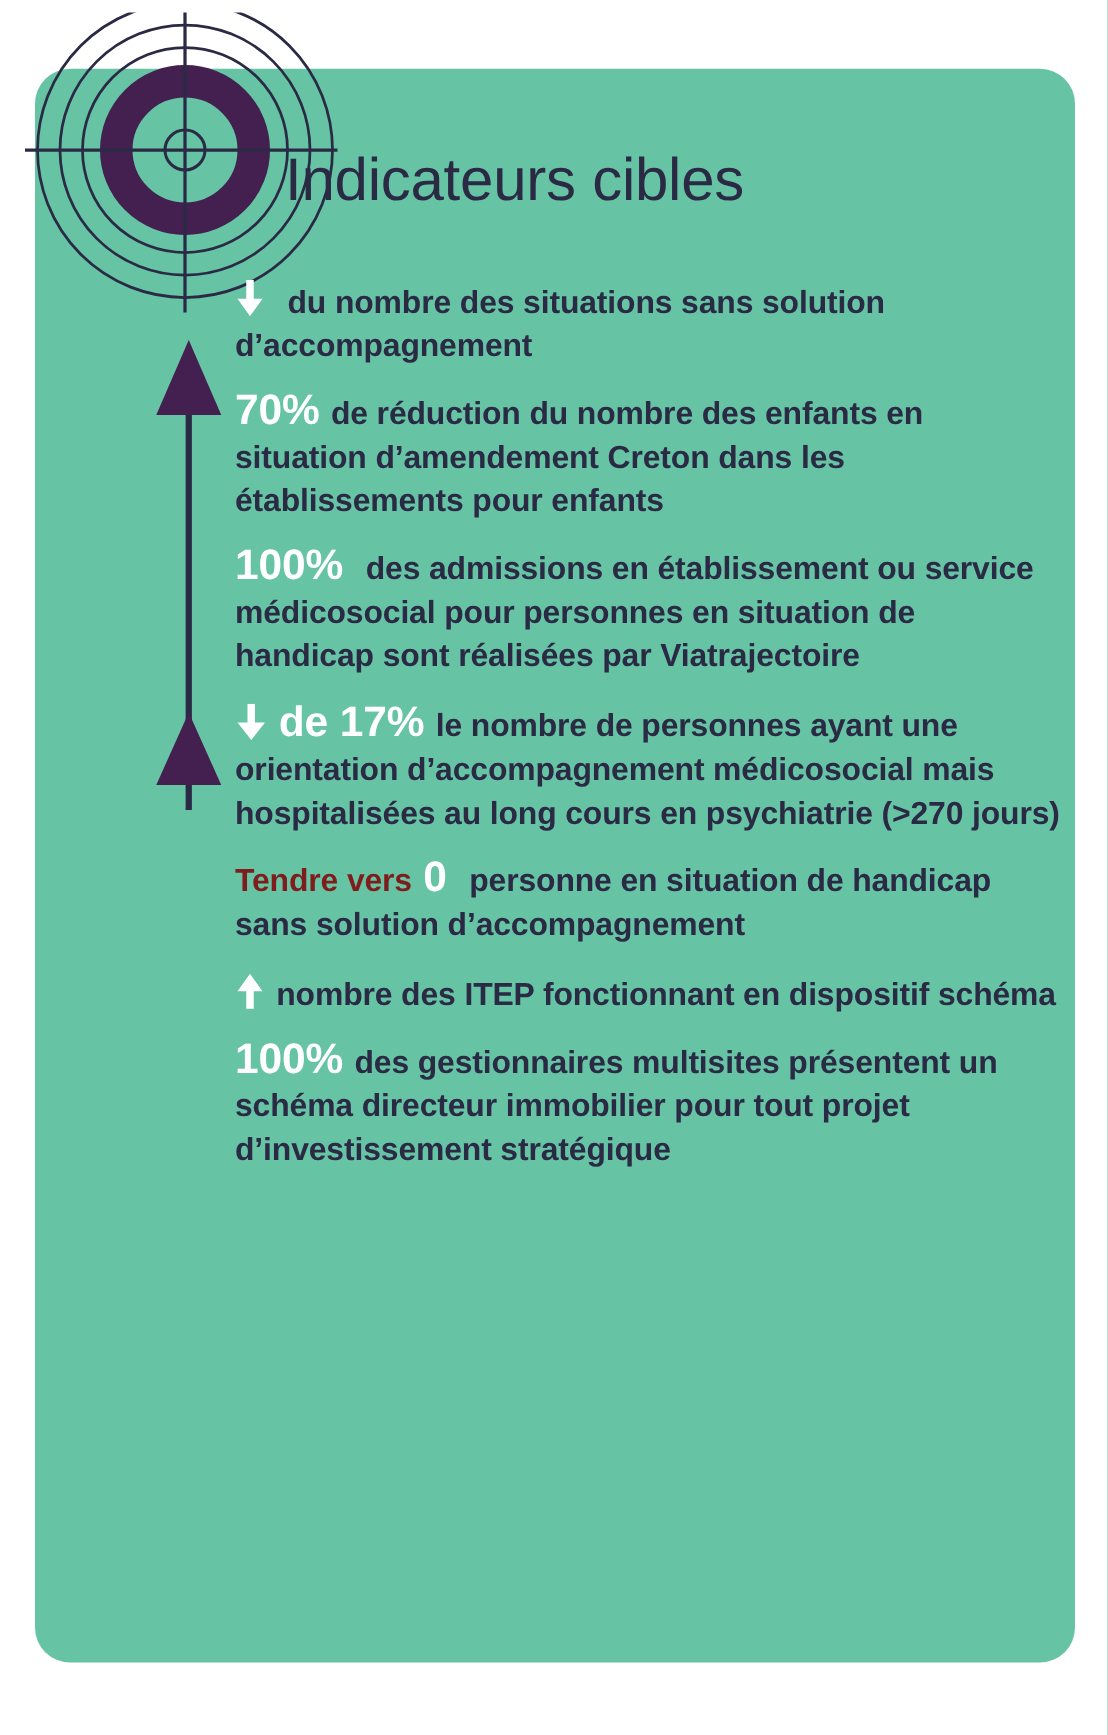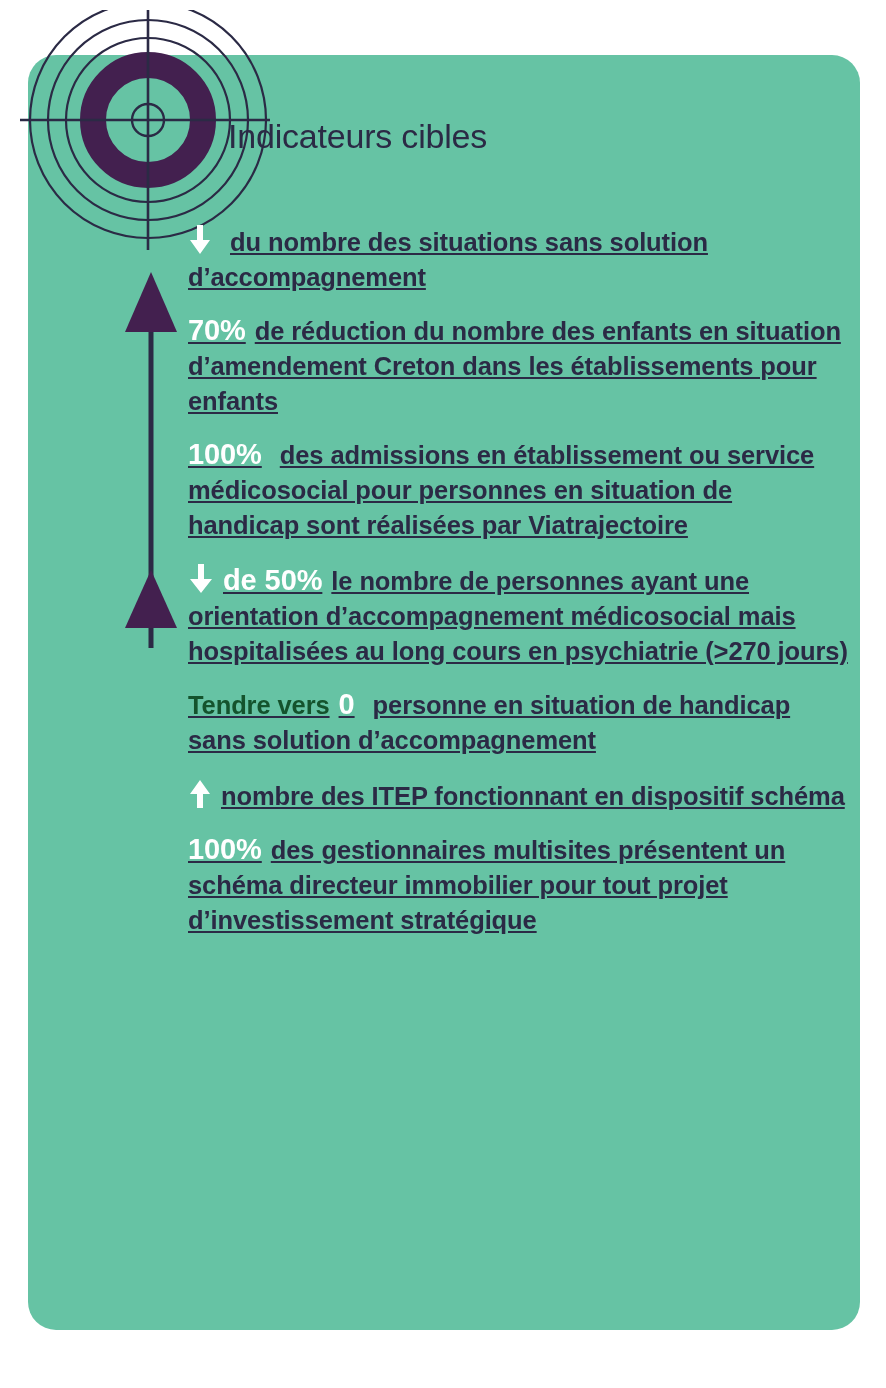--- a/index.html
+++ b/index.html
@@ -35,45 +35,44 @@
     left:92px; top:215px;
     width:62px; height:380px;
     pointer-events:none;
   }
   #axis-arrow svg{display:block;}
 
   
   #page-title{
     position:absolute;
     left:200px; top:62px;
-    font-size:34px;
+    font-size:48px;
     font-weight:400;
     color:#2b2a45;
     letter-spacing:-0.2px;
     white-space:nowrap;
   }
 
   
   #indicator-list{
     position:absolute;
     left:160px; top:168px;
     width:660px;
   }
   .indicator{
     font-size:25.5px;
     font-weight:bold;
     color:#2b2a45;
     line-height:35px;
     letter-spacing:-0.1px;
     margin-bottom:19px;
-    text-decoration:underline;
   }
-  .white{ color:#14532d; }
+  .white{ color:#7f1d1d; }
   .big{
-    font-size:29px;
+    font-size:34px;
     font-weight:bold;
     color:#ffffff;
     line-height:0;
   }
   .arrow-glyph{
     color:#ffffff;
     font-size:30px;
     font-weight:bold;
     display:inline-block;
   }
@@ -130,21 +129,21 @@
 
     <div class="indicator lead-pad">
       <span class="big">100%</span><span class="sp"></span><span class="sp"></span><span>des admissions en établissement ou service médicosocial pour personnes en situation de handicap sont réalisées par Viatrajectoire</span>
     </div>
 
     <div class="indicator">
       <span class="arrow-glyph">
         <svg width="26" height="30" viewBox="0 0 26 30">
             <polygon points="10,0 16,0 16,15 24,15 13,29 2,15 10,15" fill="#ffffff"></polygon>
           </svg>
-      </span><span class="sp"></span><span class="big">de 50%</span><span class="sp"></span><span>le nombre de personnes ayant une orientation d’accompagnement médicosocial mais hospitalisées au long cours en psychiatrie (&gt;270 jours)</span>
+      </span><span class="sp"></span><span class="big">de 17%</span><span class="sp"></span><span>le nombre de personnes ayant une orientation d’accompagnement médicosocial mais hospitalisées au long cours en psychiatrie (&gt;270 jours)</span>
     </div>
 
     <div class="indicator lead-pad">
       <span class="white">Tendre vers</span><span class="sp"></span><span class="big">0</span><span class="sp"></span><span class="sp"></span><span>personne en situation de handicap sans solution d’accompagnement</span>
     </div>
 
     <div class="indicator">
       <span class="arrow-glyph">
         <svg width="24" height="30" viewBox="0 0 24 30">
             <polygon points="12,1 22,15 15,15 15,29 9,29 9,15 2,15" fill="#ffffff"></polygon>

